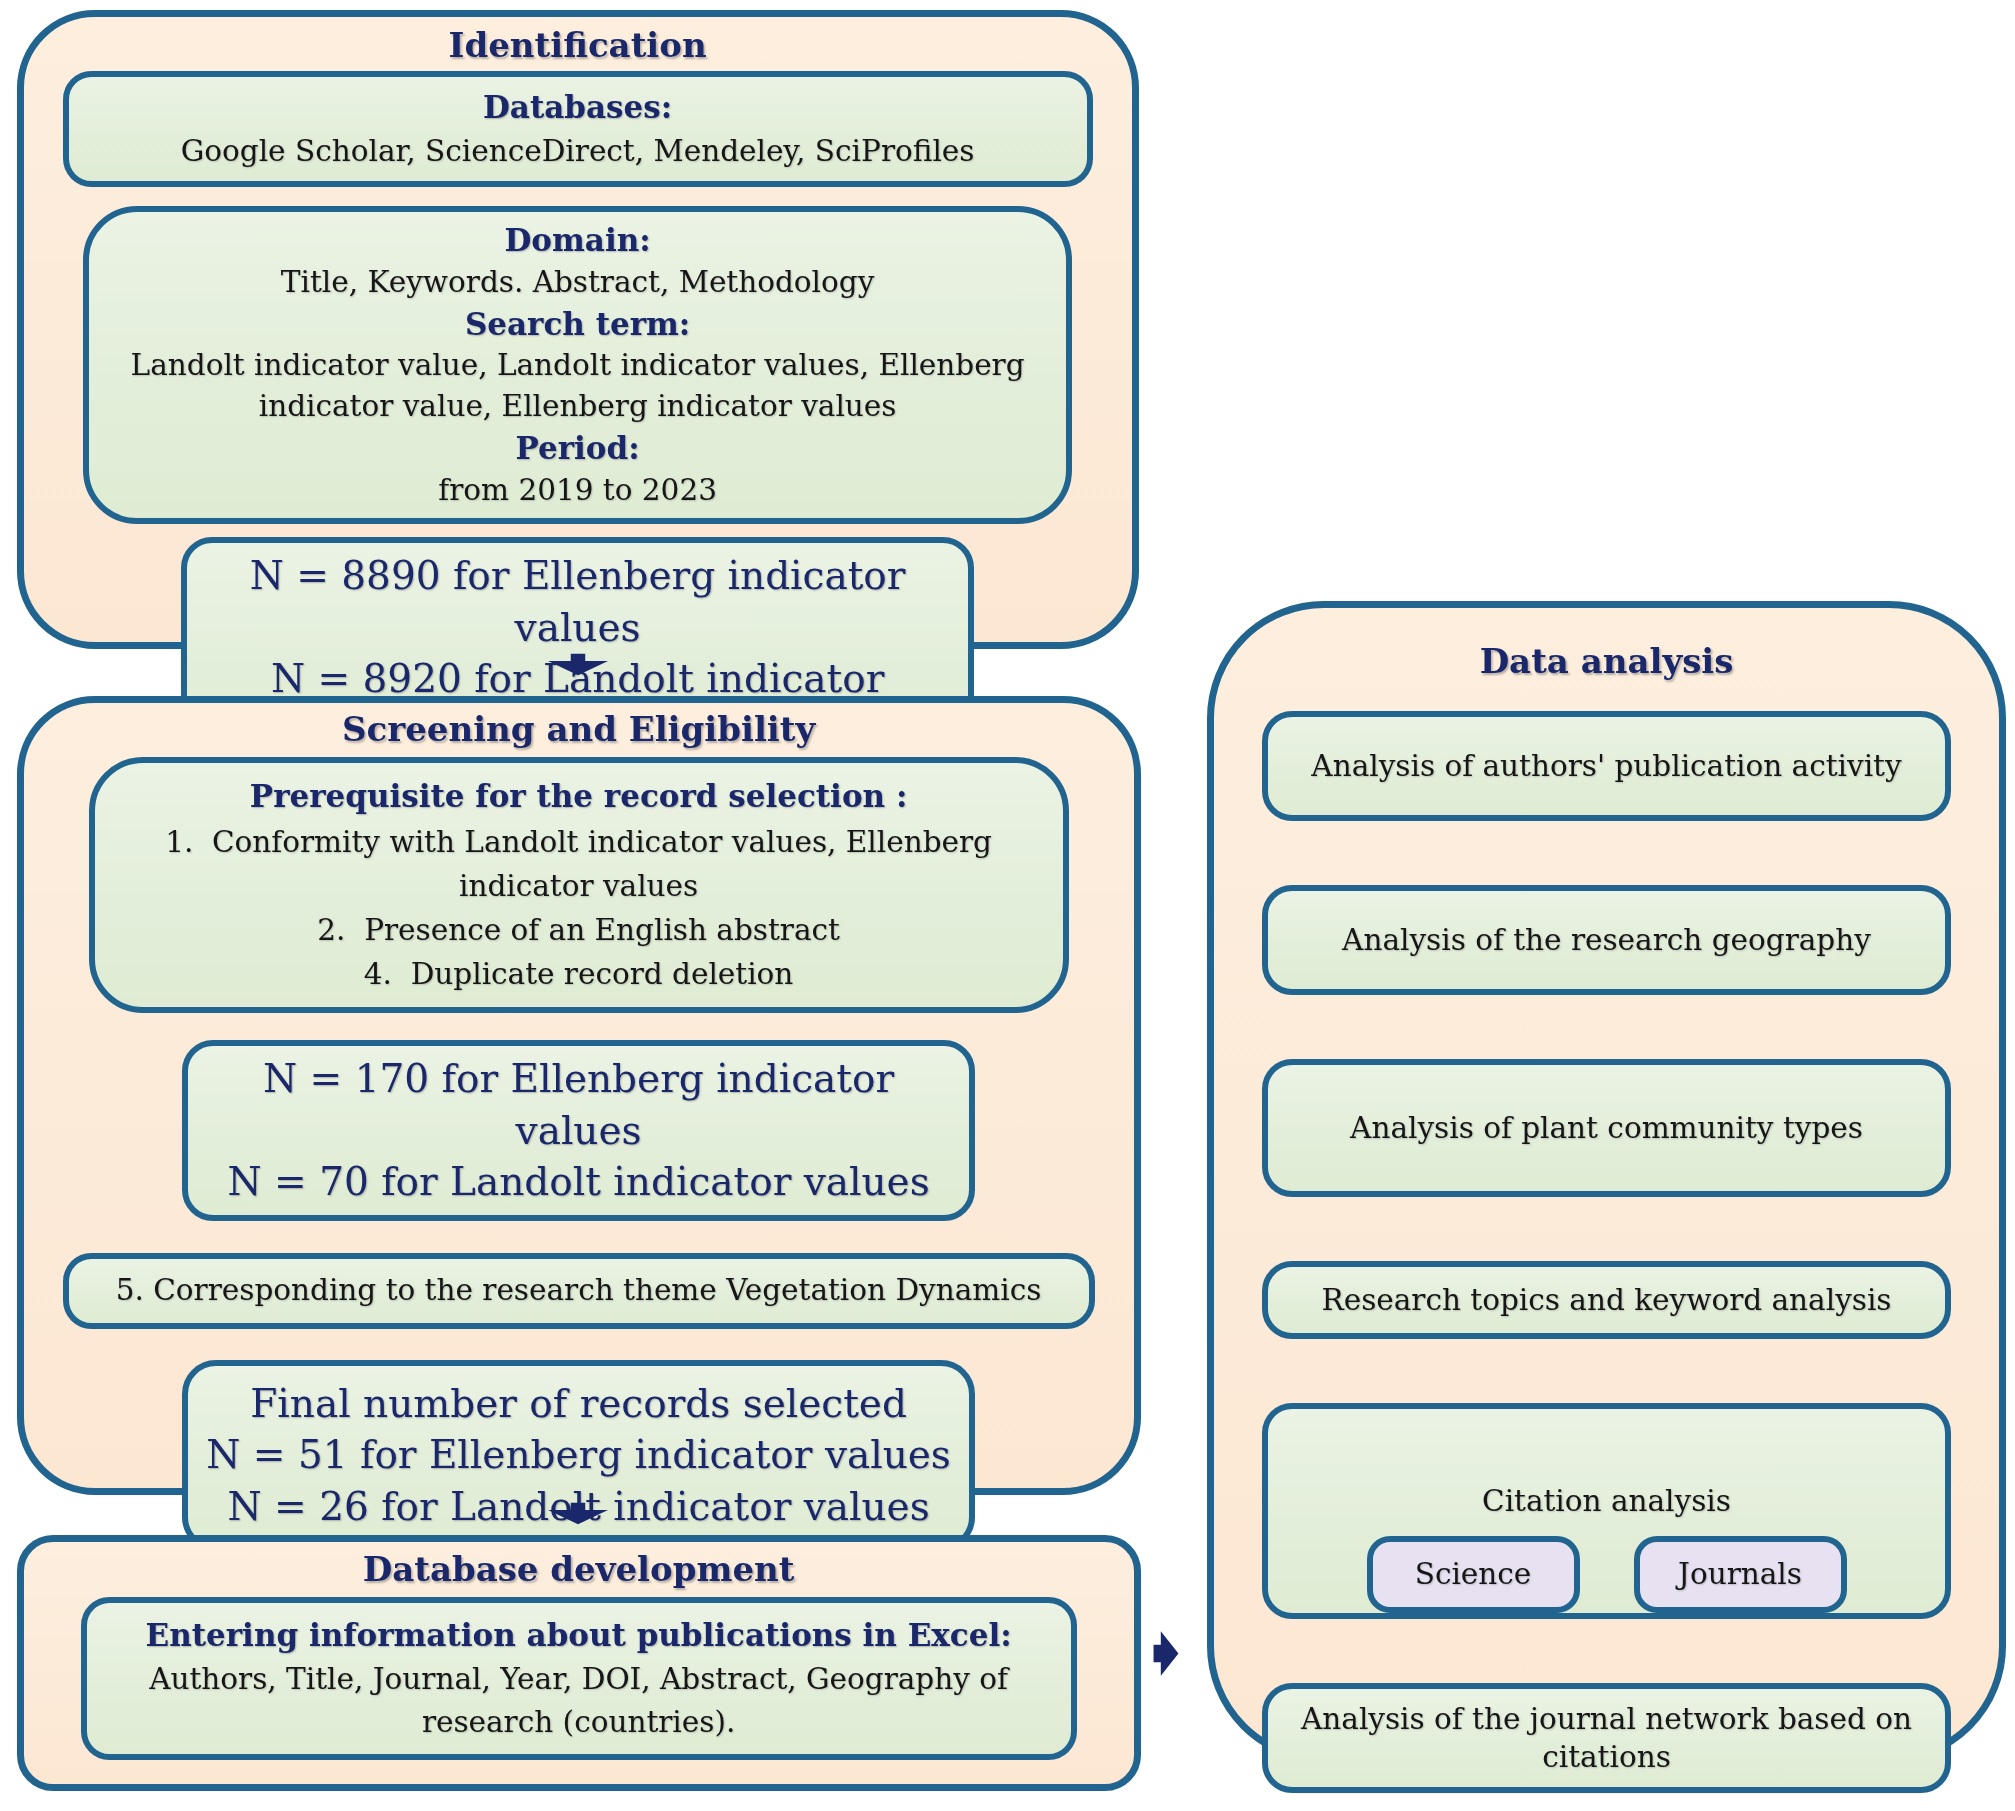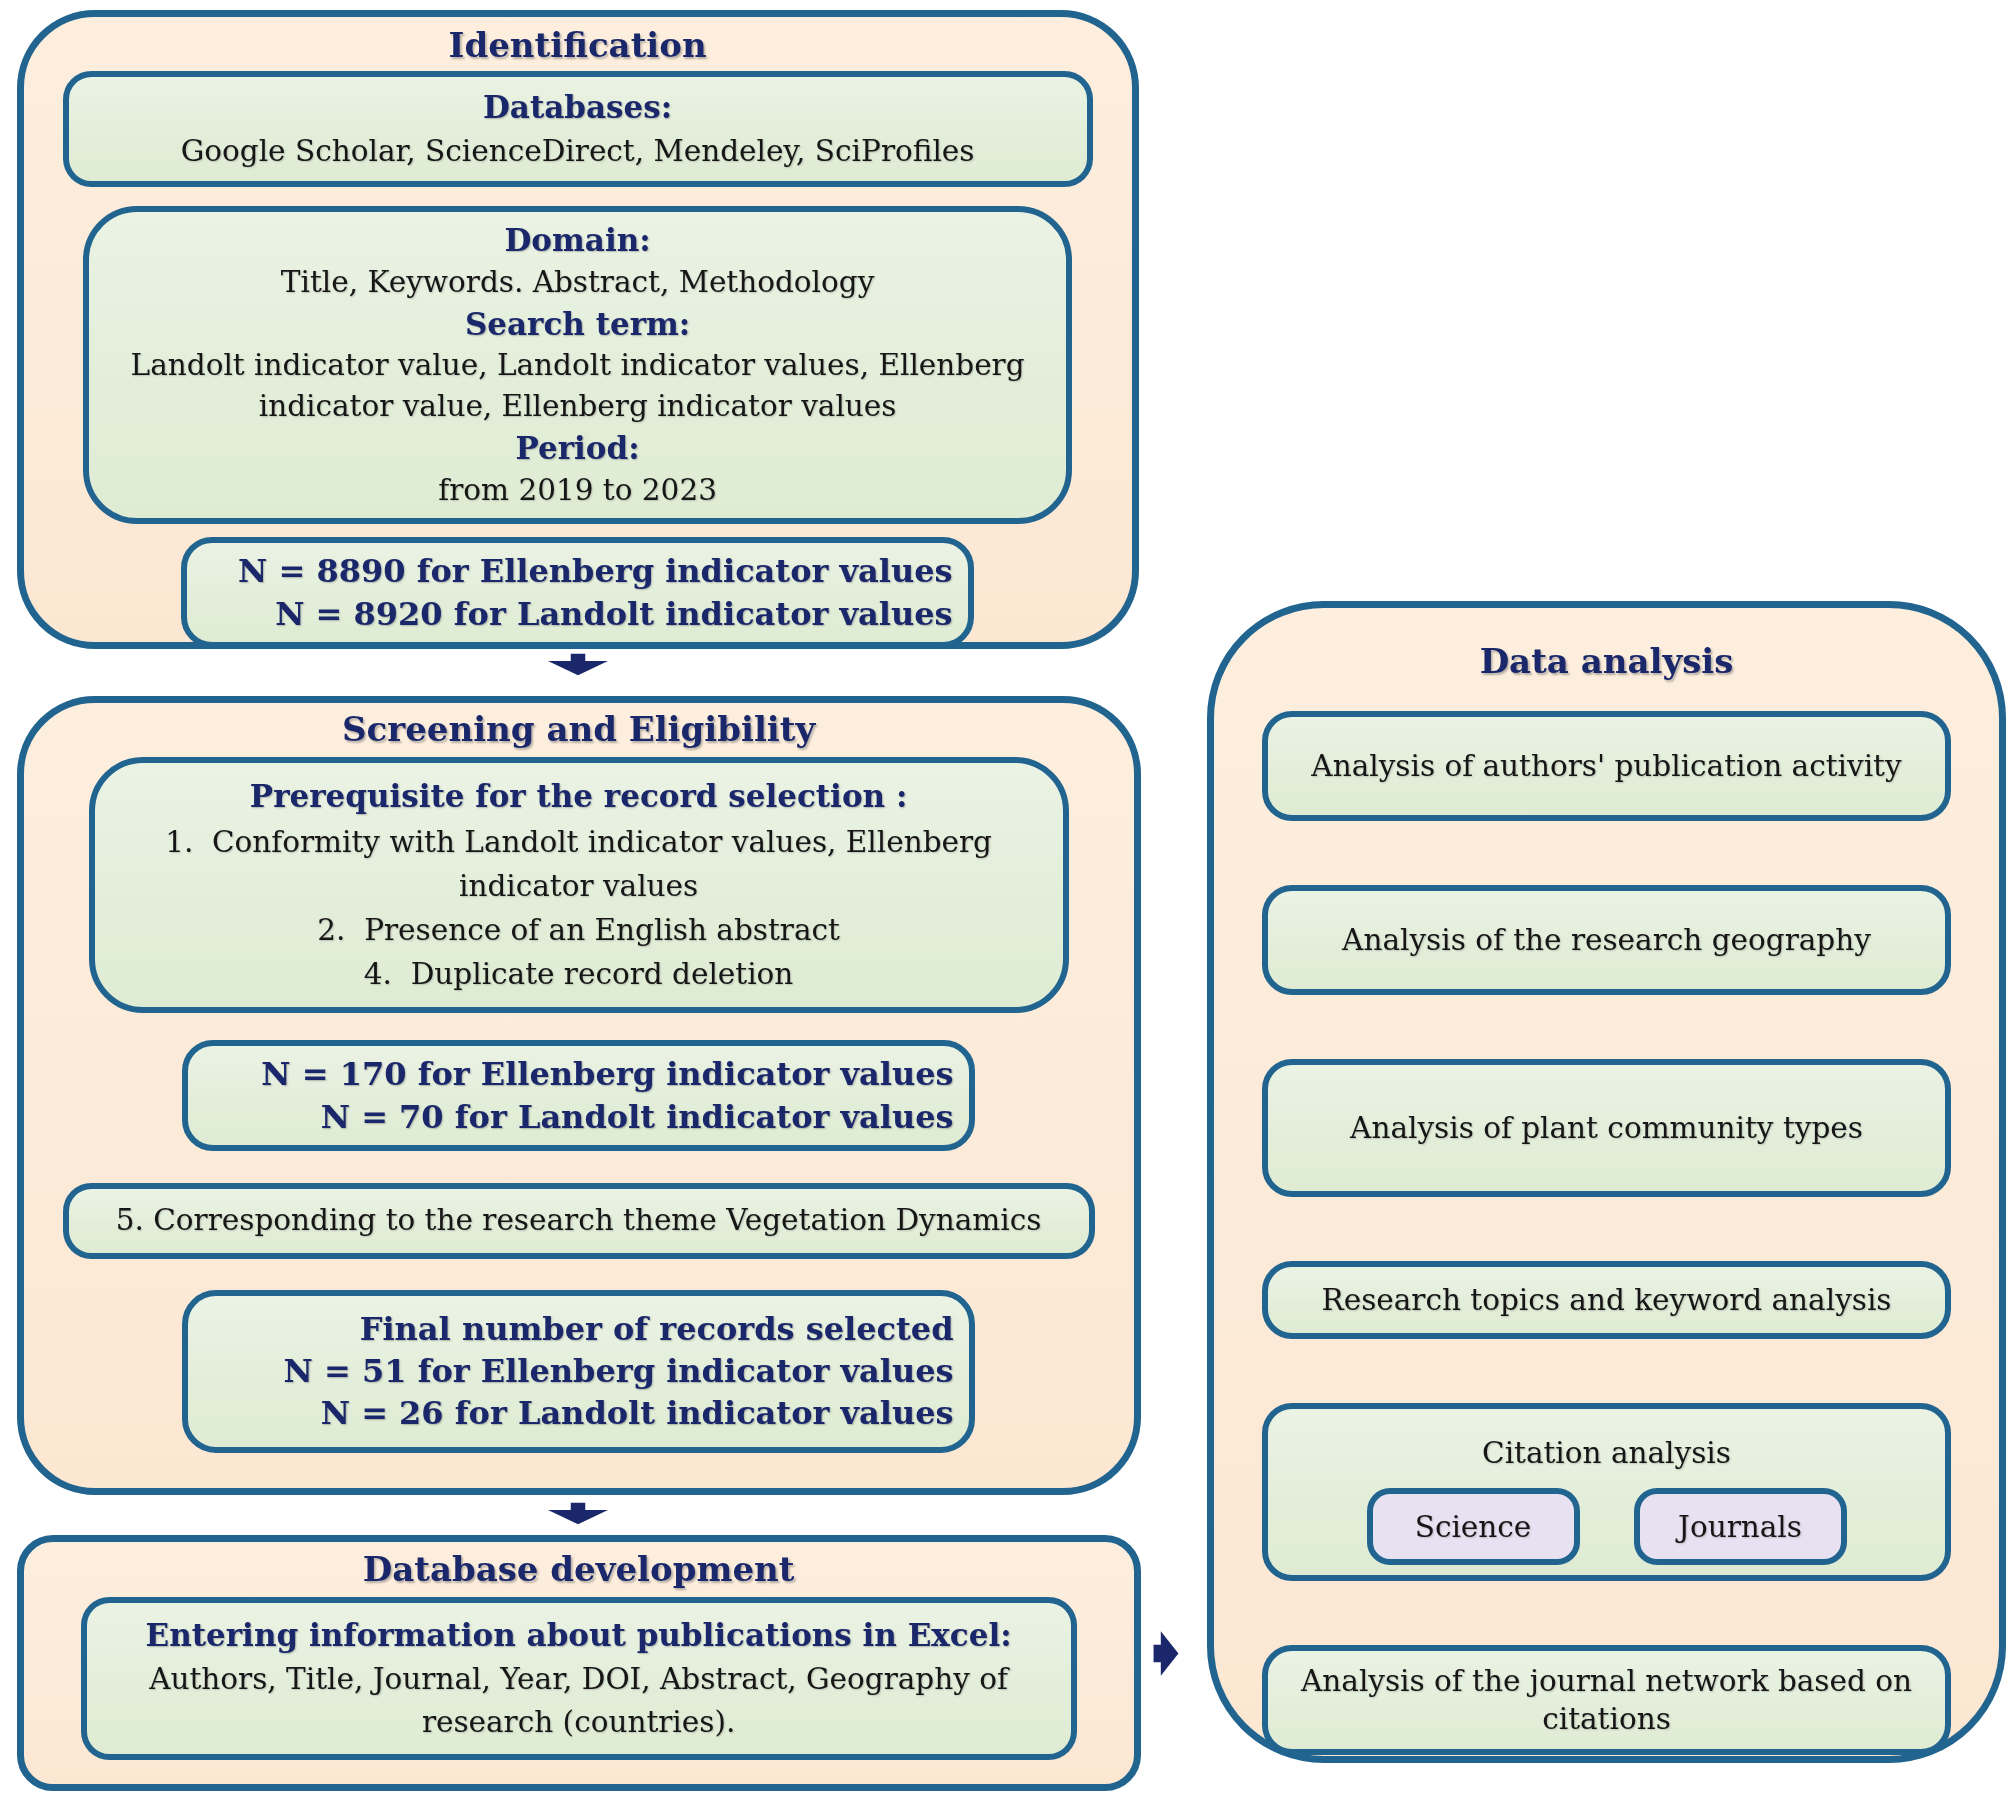--- a/index.html
+++ b/index.html
@@ -54,26 +54,25 @@
   }
   .counts-box {
     width: 793px;
     border-radius: 31px;
     padding: 7.3px 15.5px;
     display: flex;
     flex-direction: column;
     justify-content: center;
   }
   .counts-line {
-    font-size: 32px;
+    font-size: 39px;
     line-height: 1.32;
-    font-weight: bold;
+    font-weight: normal;
     color: #1a286b;
     text-shadow: 1px 1px 1.6px rgba(90,90,90,0.4);
-    text-align: right;
   }
   .list-item { text-align: center; }
   .list-num { margin-right: 18.7px; }
   .arrow { position: absolute; }
   .arrow svg { display: block; }
   .arrow path { fill: #1a286b; }
   
   .da-row {
     border-radius: 30px;
     display: flex;
@@ -184,21 +183,21 @@
     <div style="margin-top:30px; width:calc(100% - 96px); display:flex; flex-direction:column; gap:64px;">
 
       <div class="green-box da-row body-text" style="height:110px;">Analysis of authors' publication activity</div>
 
       <div class="green-box da-row body-text" style="height:110px;">Analysis of the research geography</div>
 
       <div class="green-box da-row body-text" style="height:138px;">Analysis of plant community types</div>
 
       <div class="green-box da-row body-text" style="height:78px;">Research topics and keyword analysis</div>
 
-      <div class="green-box da-row" style="height:178px; justify-content:center; padding-top:13.5px;">
+      <div class="green-box da-row" style="height:216px; justify-content:flex-end; padding-top:13.5px;">
         <div class="body-text">Citation analysis</div>
         <div style="margin-top:13.5px; display:flex; gap:54px;">
           <div class="purple-box body-text">Science</div>
           <div class="purple-box body-text">Journals</div>
         </div>
       </div>
 
       <div class="green-box da-row body-text" style="height:110px; line-height:1.3; padding:0 28.5px;">Analysis of the journal network based on citations</div>
     </div>
   </div>

